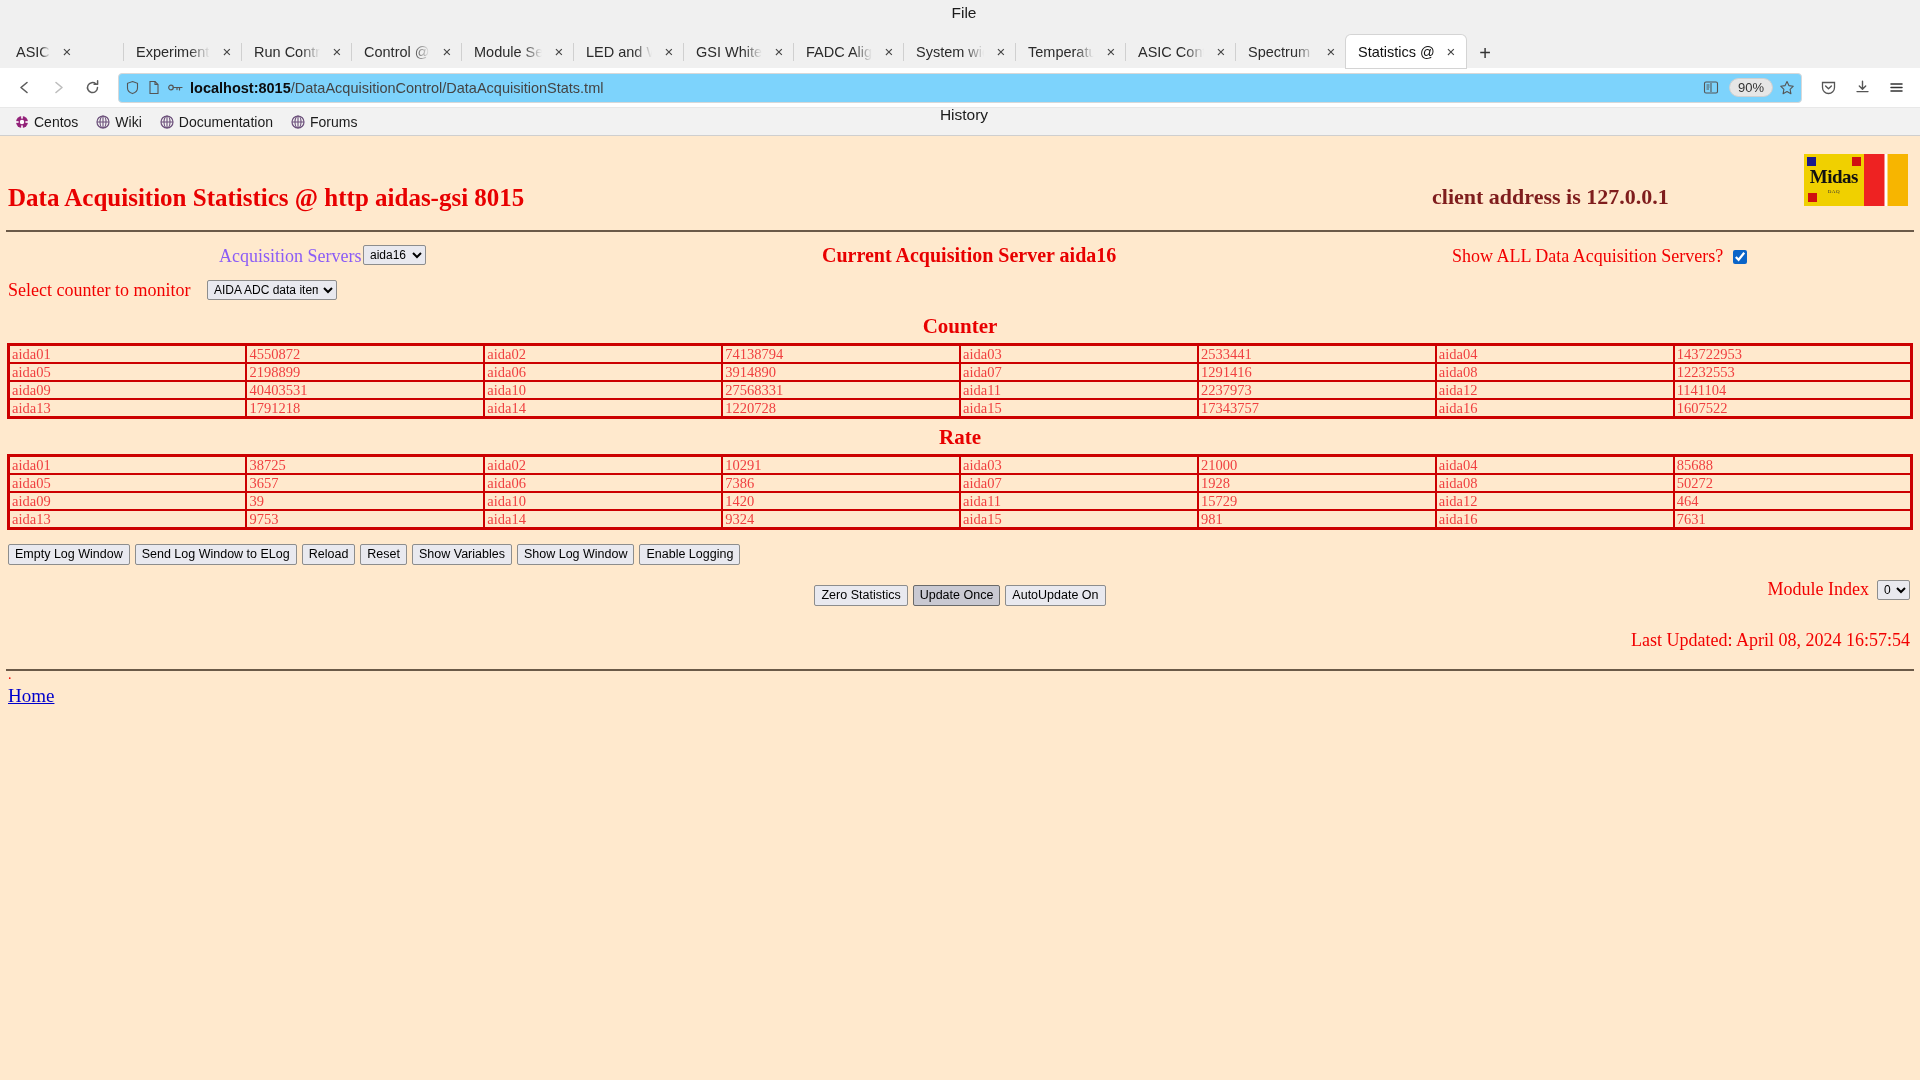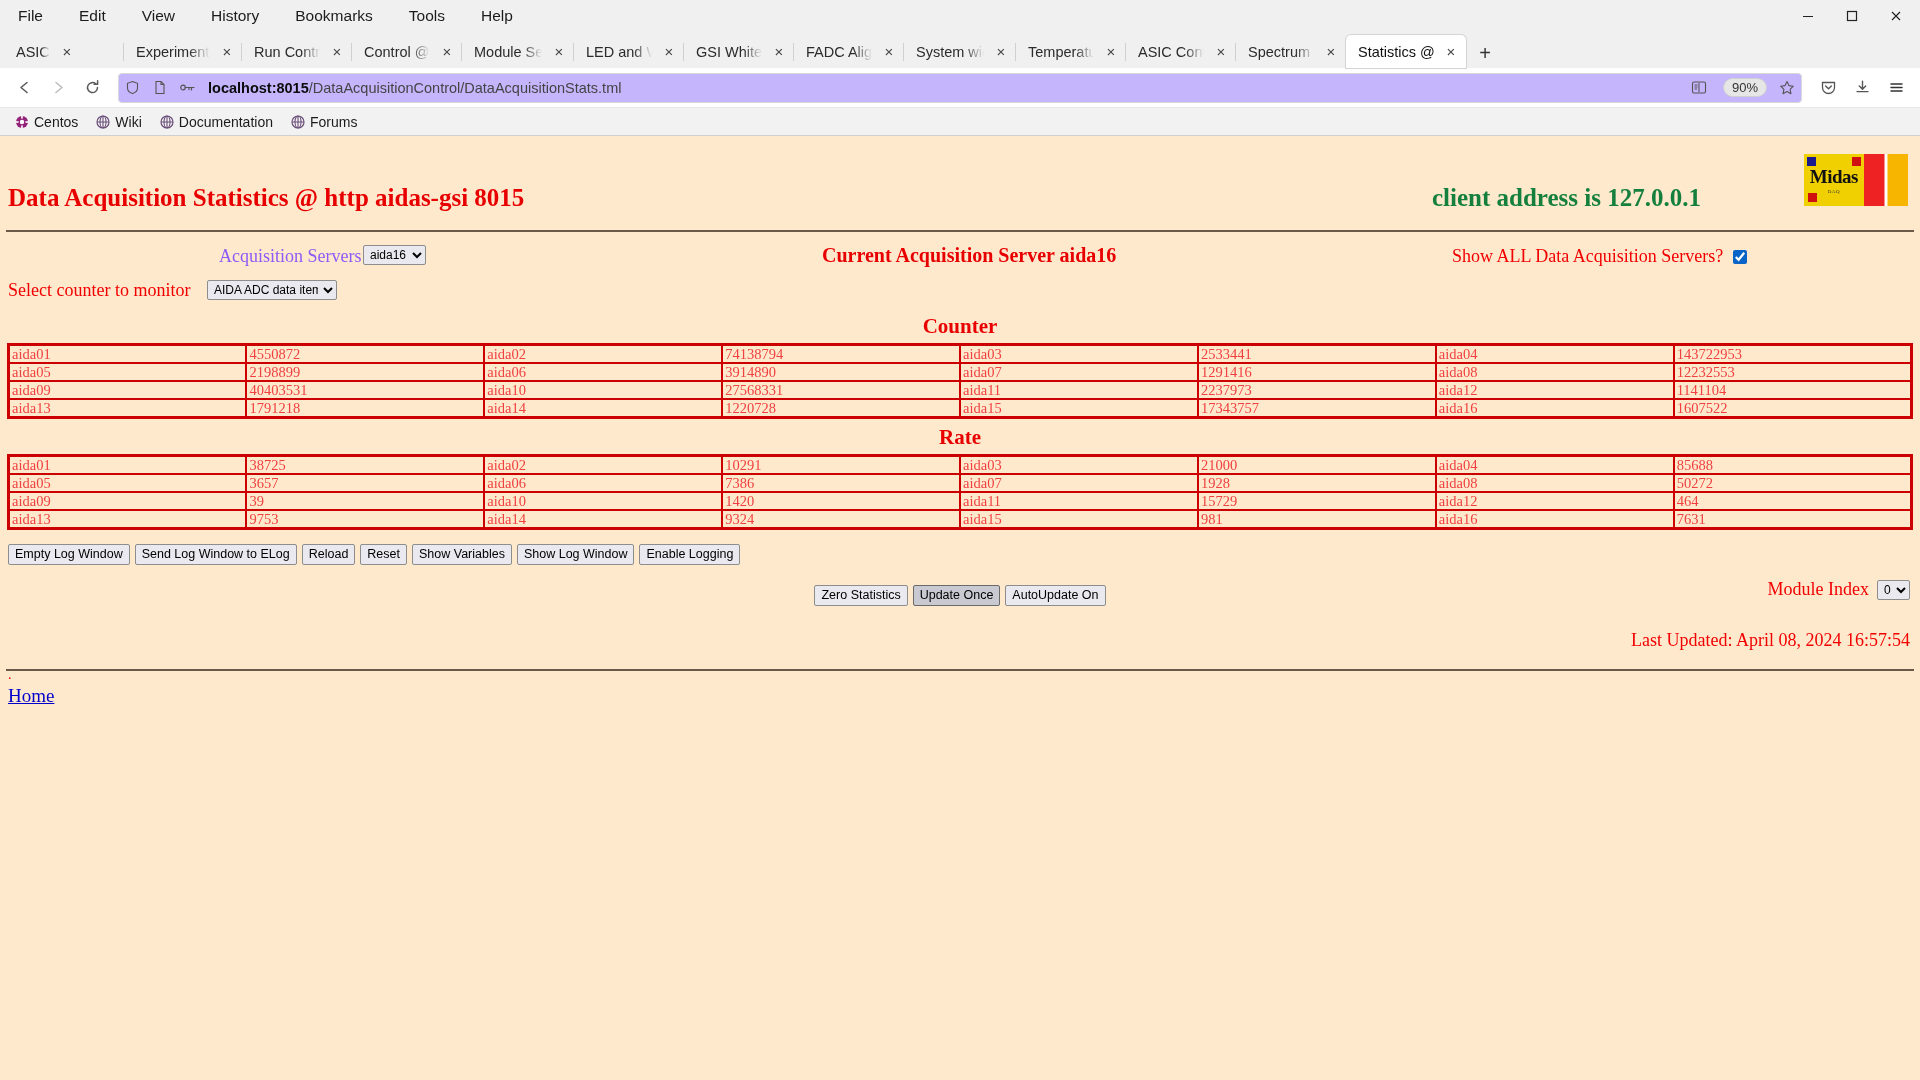--- a/index.html
+++ b/index.html
@@ -10,22 +10,23 @@
     font-family: "Liberation Sans", sans-serif;
     overflow: hidden;
   }
 
   
   .browser { width: 1920px; background: #f0f0f0; }
 
   .menubar {
     height: 32px; background: #f0f0f0;
     display: flex; align-items: center;
-    padding-left: 8px; gap: 16px;
+    padding-left: 8px; gap: 8px;
     border-bottom: 0px solid #d8d8d8;
+    flex-direction: column;
   }
   .menubar .mi {
     font-size: 15.5px; color: #1b1b1b;
     padding: 4px 10px; border-radius: 3px;
     white-space: nowrap; cursor: default;
   }
 
   .winbtns {
     margin-left: auto; display: flex; align-items: center;
     gap: 0px; padding-right: 2px;
@@ -88,23 +89,23 @@
   }
   .navbtn {
     width: 32px; height: 32px; border-radius: 4px;
     display: flex; align-items: center; justify-content: center;
     color: #5b5b5b;
   }
   .navbtn.dim { color: #bdbdbd; }
 
   .urlbar {
     flex: 1; height: 30px; margin: 0 8px;
-    background: #c4b5fd; border: 1px solid #d8d8d8;
+    background: #7dd3fc; border: 1px solid #d8d8d8;
     border-radius: 4px; display: flex; align-items: center;
-    padding: 0 6px; gap: 12px; font-size: 14.5px;
+    padding: 0 6px; gap: 6px; font-size: 14.5px;
   }
   .urlbar .uicon { display: flex; align-items: center; color: #555; }
   .urltext { flex: 1; color: #444; white-space: nowrap; overflow: hidden; }
   .urltext b { color: #0c0c0d; font-weight: 700; }
   .zoomlvl {
     font-size: 13px; color: #333; background: #e6e6e6;
     border: 1px solid #d0d0d0; border-radius: 10px;
     padding: 1px 8px; margin-left: 4px;
   }
   .navbar .right { display: flex; align-items: center; gap: 2px; }
@@ -136,21 +137,21 @@
     padding: 22px 12px 0 8px;
     position: relative; min-height: 86px;
   }
   .title-main {
     font-size: 25px; font-weight: bold; color: #e80000;
     font-family: "Liberation Serif", serif;
     margin-top: 26px;
   }
   .client-addr {
     position: absolute; left: 1432px; top: 48px;
-    font-size: 25px; font-weight: bold; color: #15803d;
+    font-size: 22px; font-weight: bold; color: #7f1d1d;
     font-family: "Liberation Serif", serif;
   }
   .logo {
     position: absolute; right: 12px; top: 18px;
     width: 104px; height: 52px; display: flex;
   }
   .logo .m1 {
     width: 62px; height: 52px; background: #f0d000;
     display: flex; flex-direction: column;
     align-items: center; justify-content: center;

